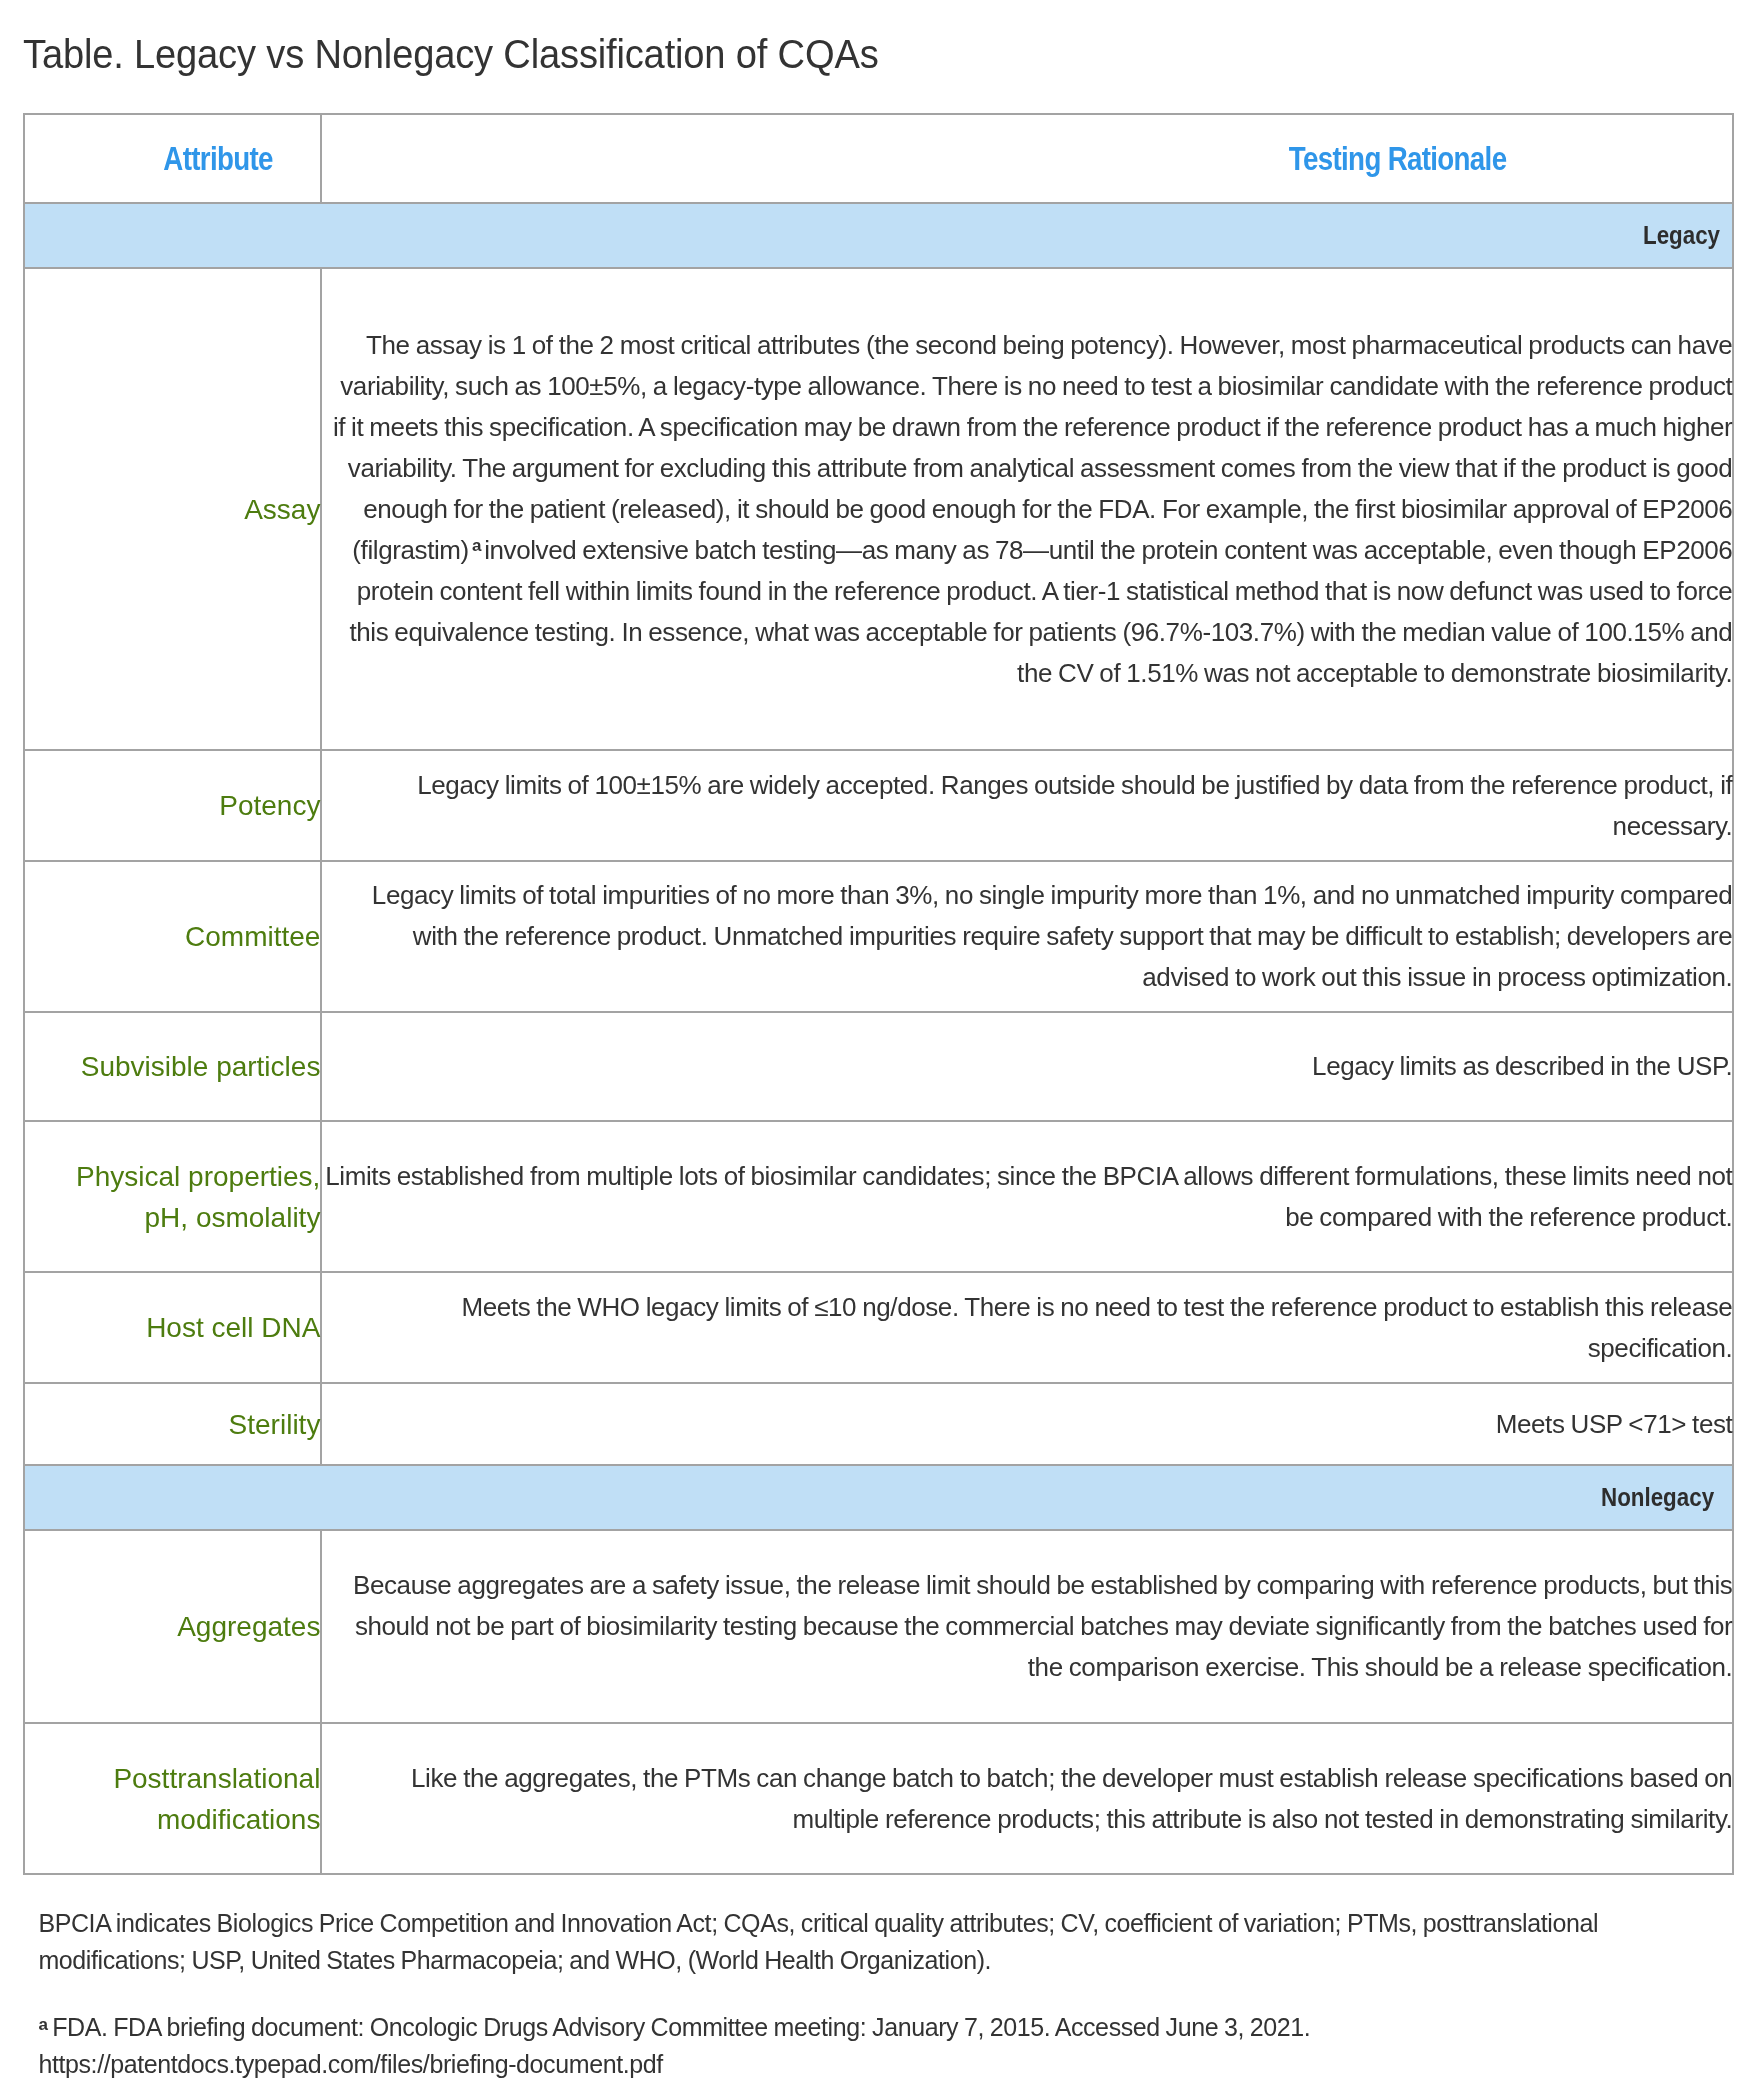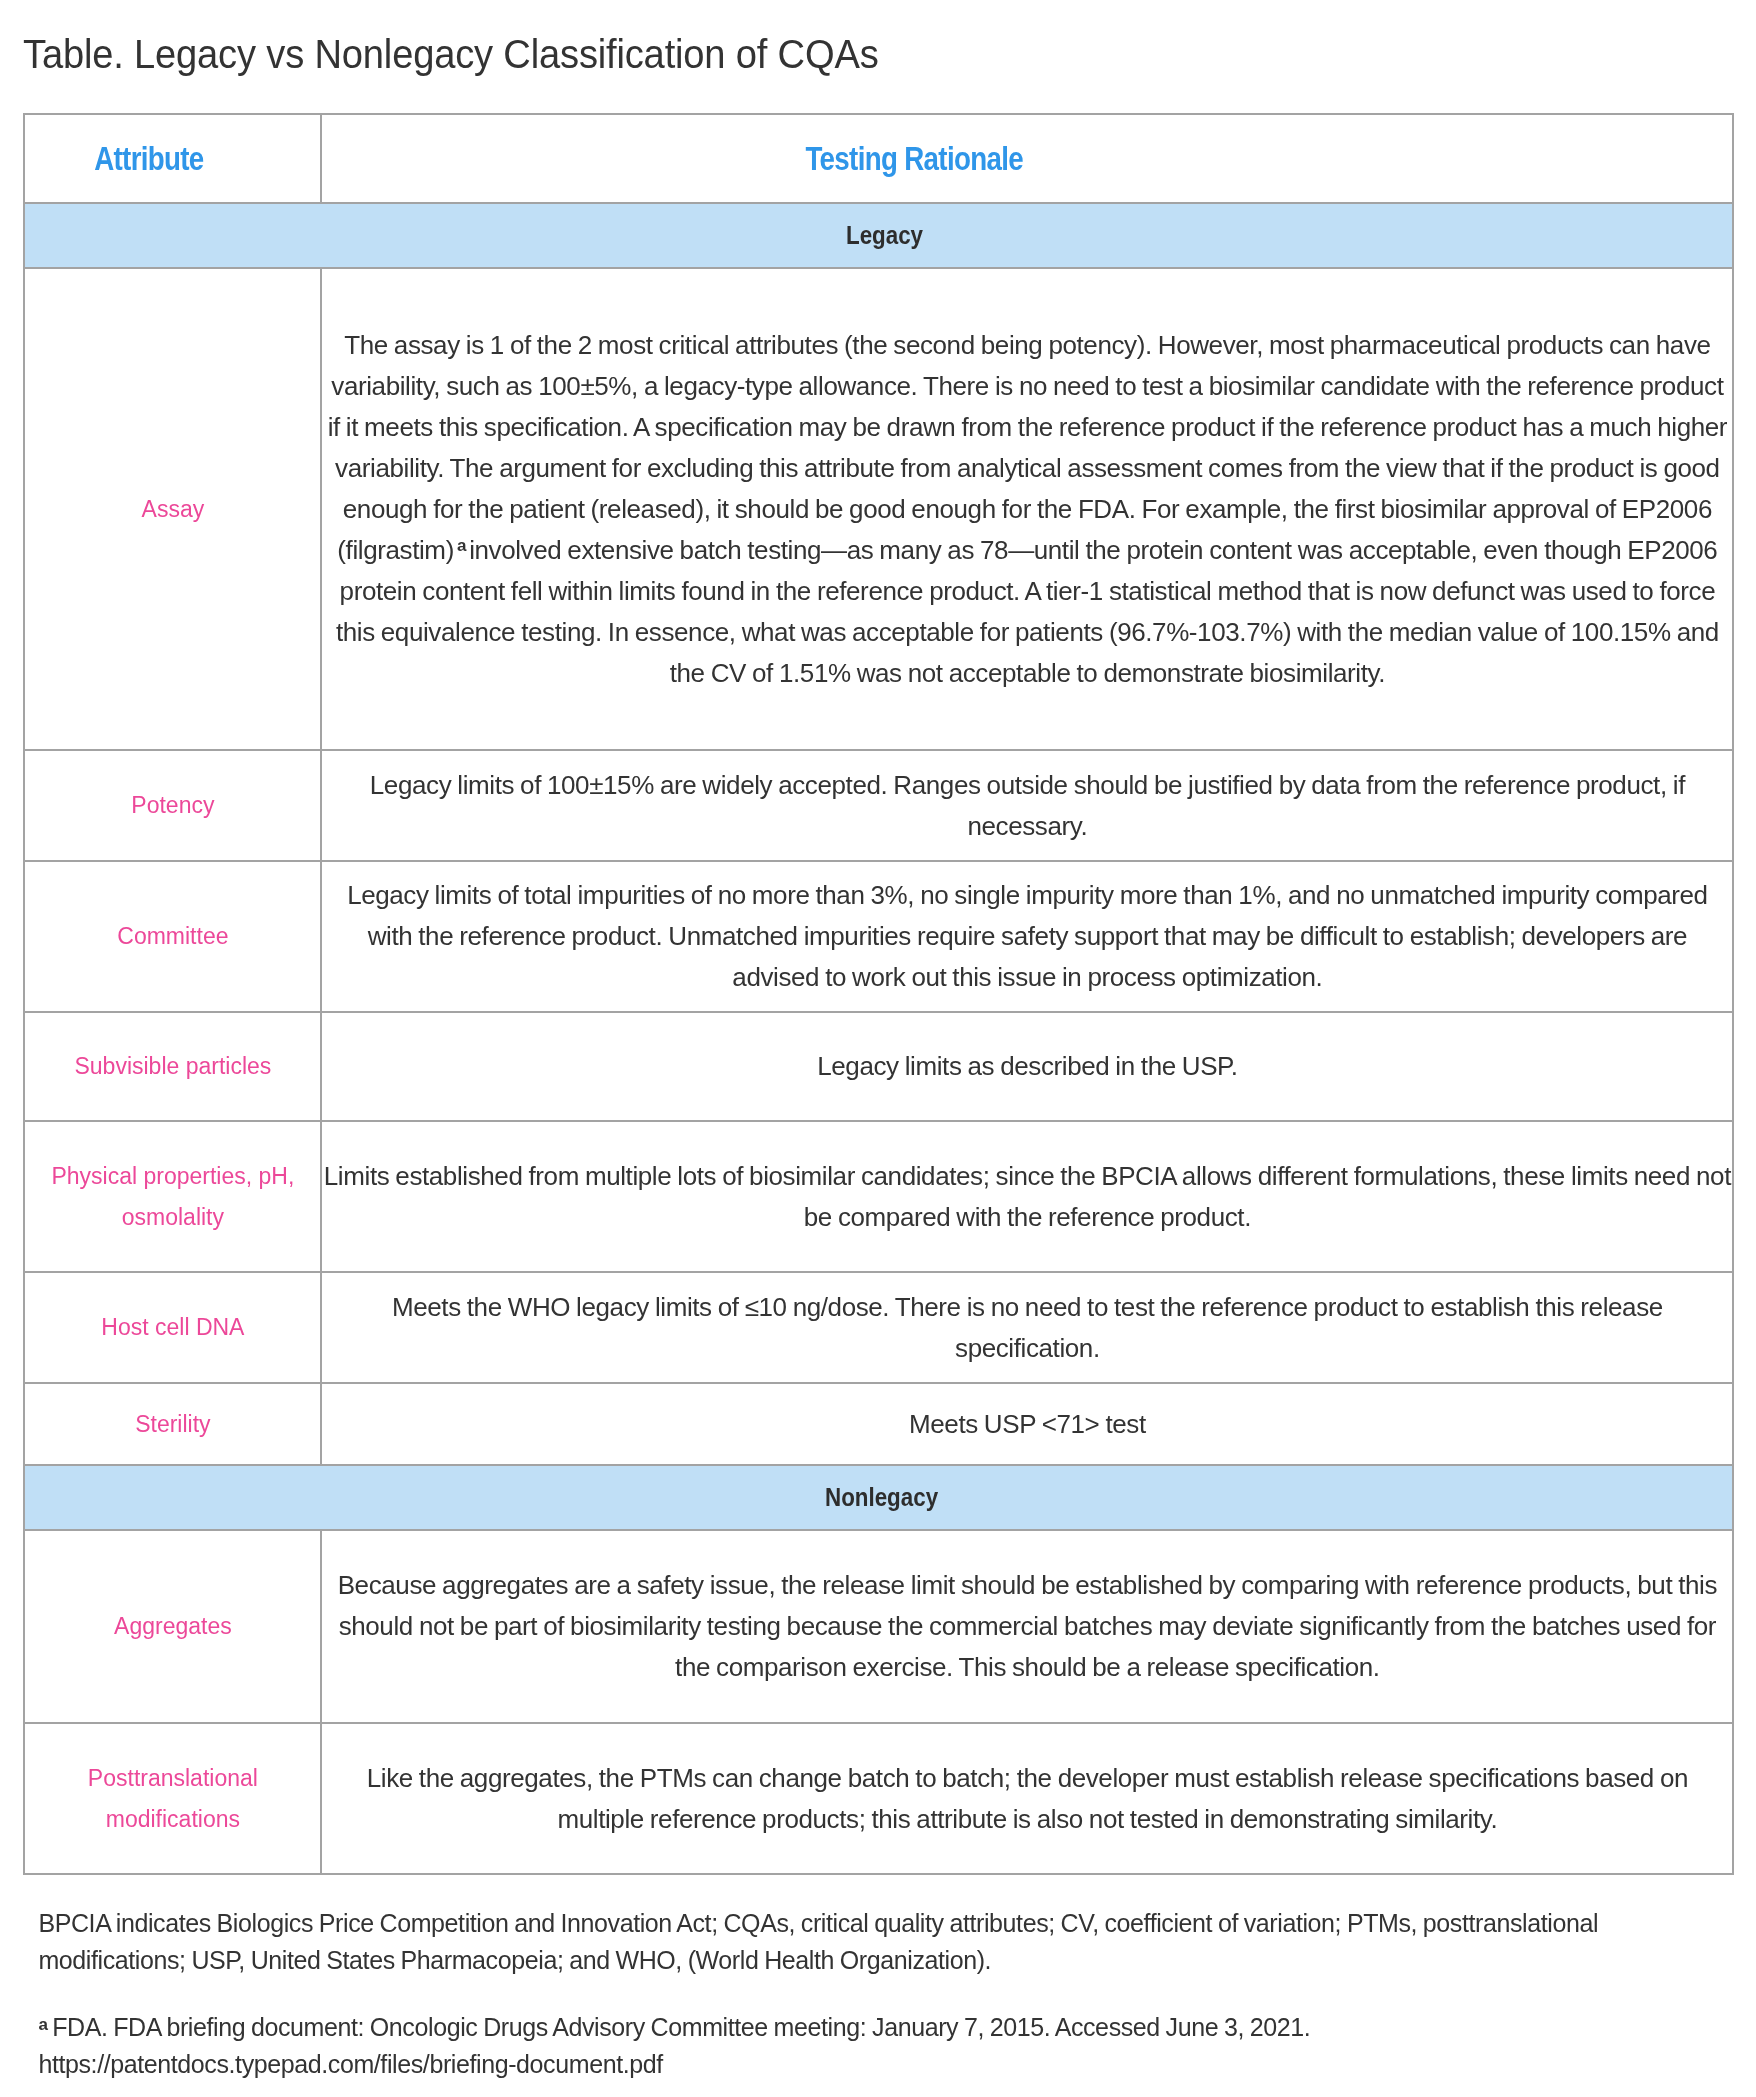--- a/index.html
+++ b/index.html
@@ -14,39 +14,39 @@
     letter-spacing: -0.2px; white-space: nowrap;
     transform: scaleX(0.93); transform-origin: left center;
   }
   table.cqa {
     position: absolute; left: 23.4px; top: 113px;
     width: 1711px; border-collapse: collapse; table-layout: fixed;
     border: 2.3px solid #a3a3a3;
   }
   table.cqa col.c1 { width: 297px; }
   table.cqa td, table.cqa th {
-    border: 2.3px solid #a3a3a3; vertical-align: middle; text-align: center;
+    border: 2.3px solid #a3a3a3; vertical-align: middle; text-align: right;
     padding: 0;
   }
   table.cqa td.attr { border-right-width: 1.6px; }
   th .hd {
     display: block; font-size: 33px; font-weight: bold; color: #2f96e9;
     letter-spacing: -0.8px; transform: scaleX(0.84); transform-origin: left center;
     white-space: nowrap;
   }
   th.h1 { padding-left: 26px; height: 87px; }
   th.h2 { padding-left: 26.5px; }
   tr.band td {
     background: #c0dff6; height: 63px; padding-left: 23px;
     font-size: 26px; font-weight: bold; color: #2d2d2d;
   }
   tr.band td span { display:inline-block; transform: scaleX(0.86); transform-origin: left center; }
   td.attr {
     padding-left: 26px; padding-right: 7.8px;
-    font-size: 23px; line-height: 41px; color: #ec4899; border-radius: 15px;
+    font-size: 28px; line-height: 41px; color: #4d7c0f; border-radius: 15px;
   }
   td.rat {
     padding: 11px 26.5px 11px 26.5px;
     font-size: 26px; line-height: 41px; color: #333333;
     letter-spacing: -0.4px; word-spacing: -0.8px; margin-top: 16px;
   }
   sup.ref { font-size: 17px; font-weight: bold; vertical-align: top; position: relative; top: -4.7px; margin: 0 3.1px; }
   .notes {
     position: absolute; left: 23.4px; top: 1905px; width: 1717px;
     font-size: 25px; line-height: 37px; color: #333333;

